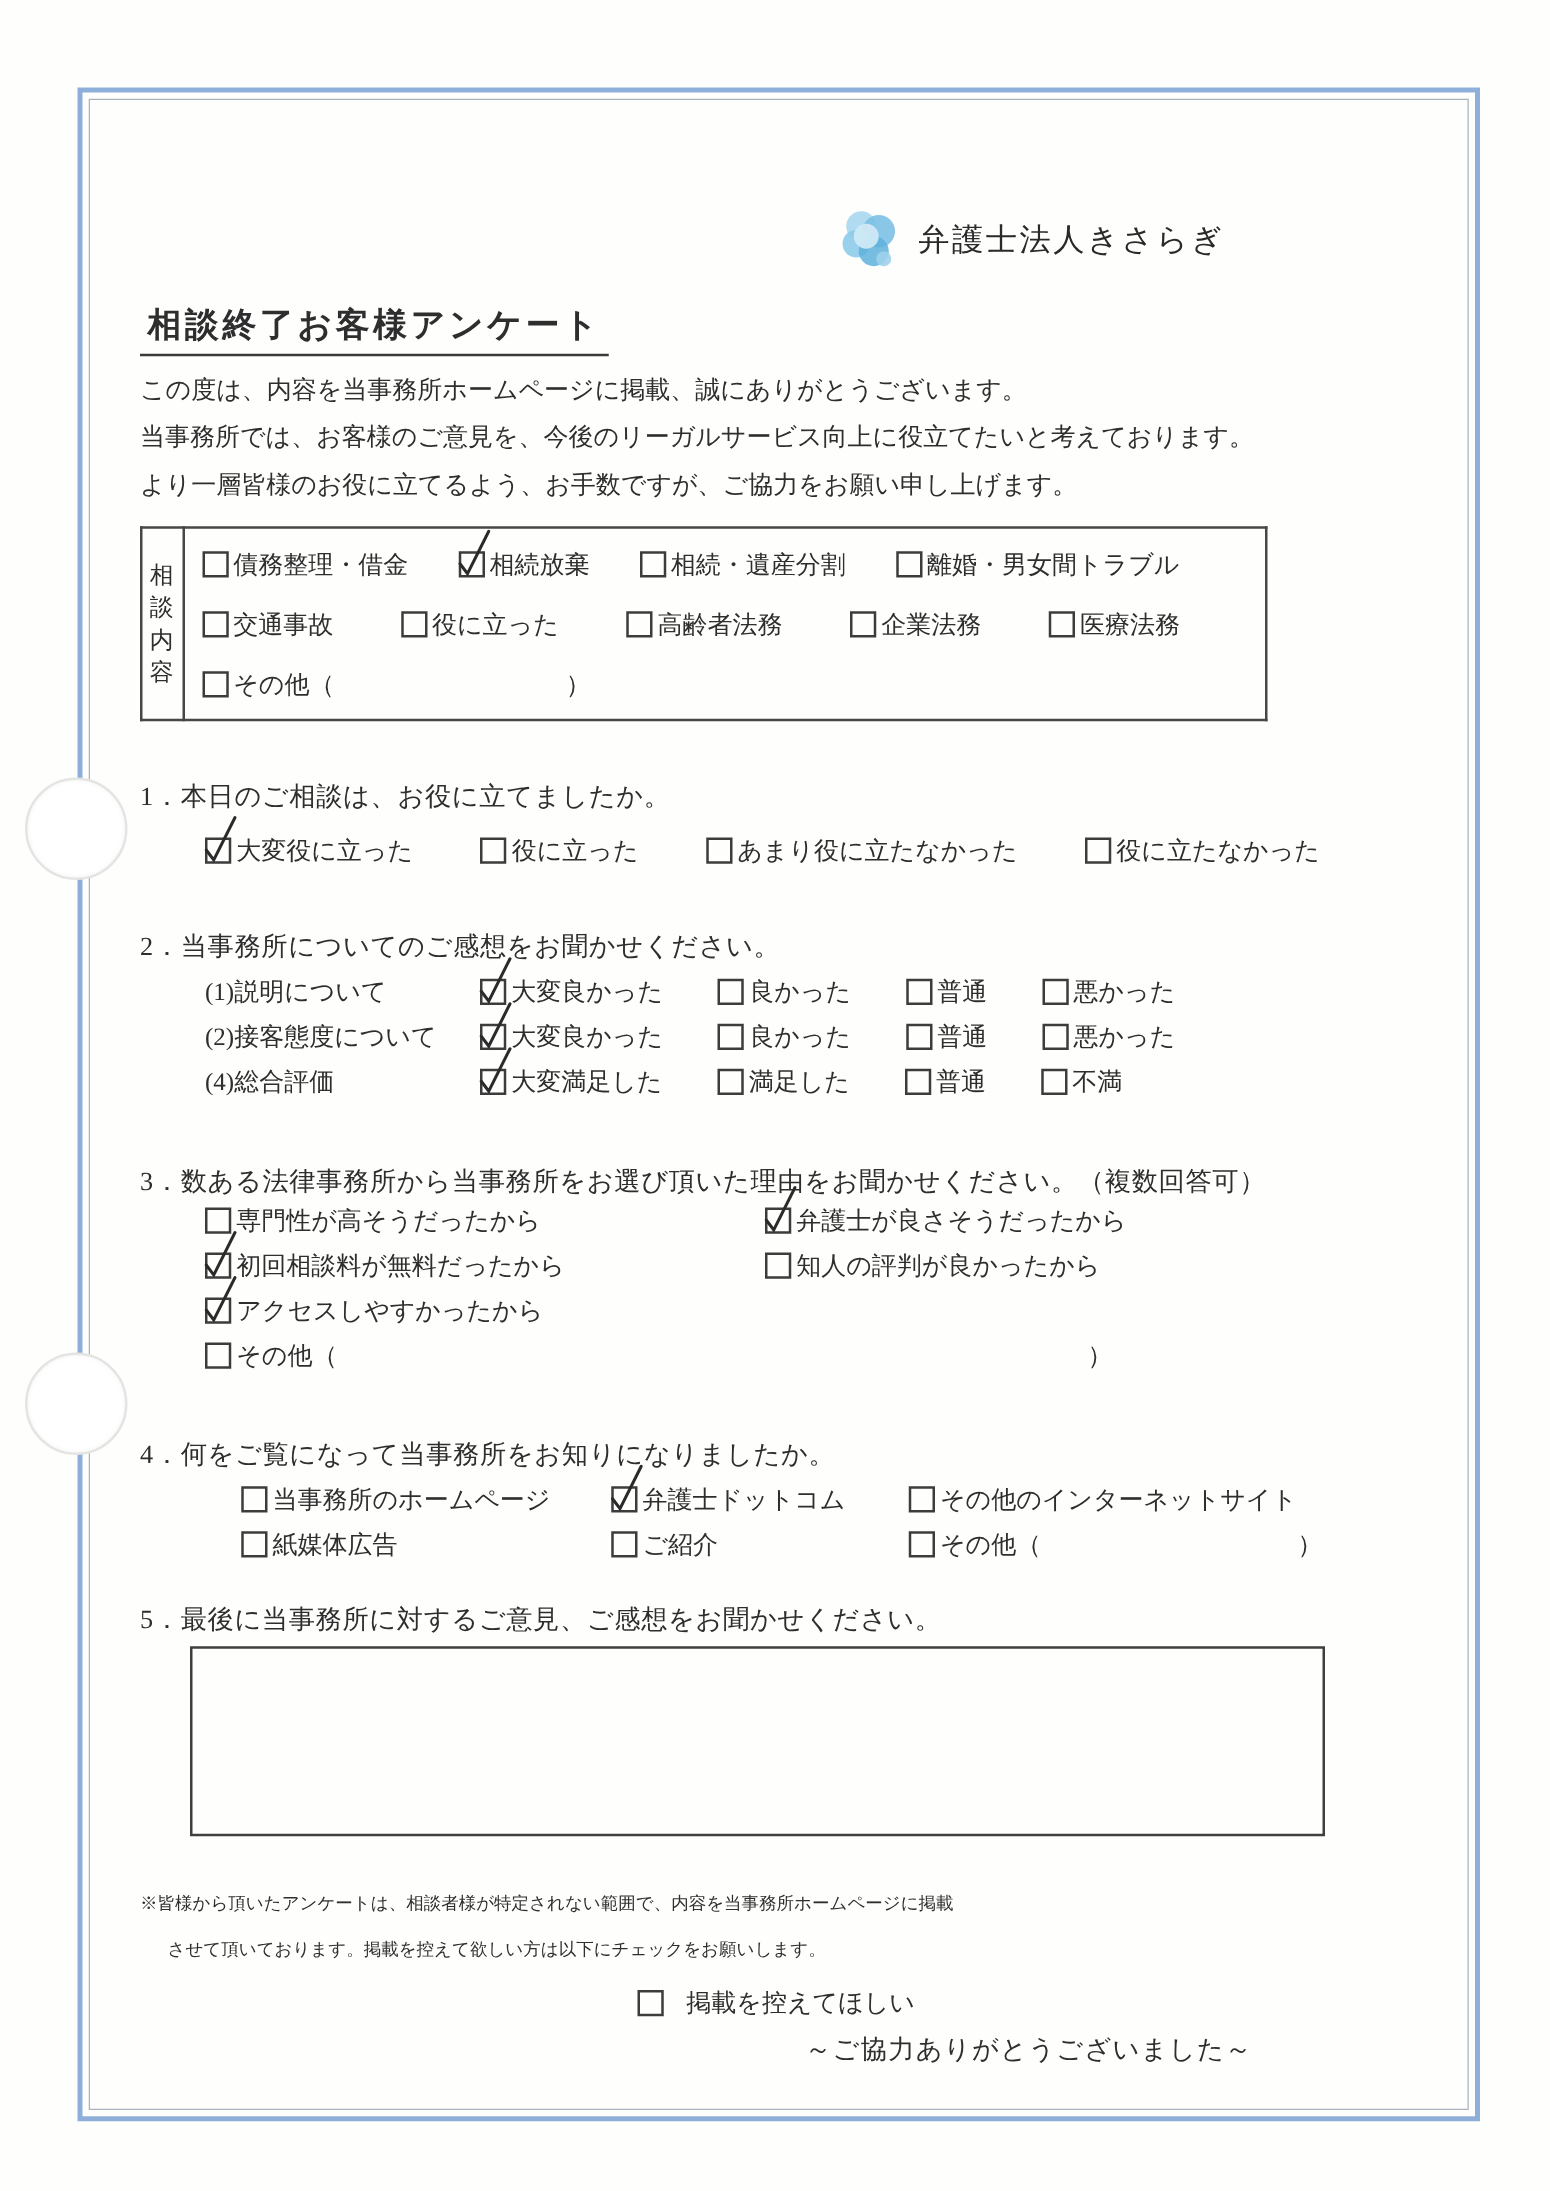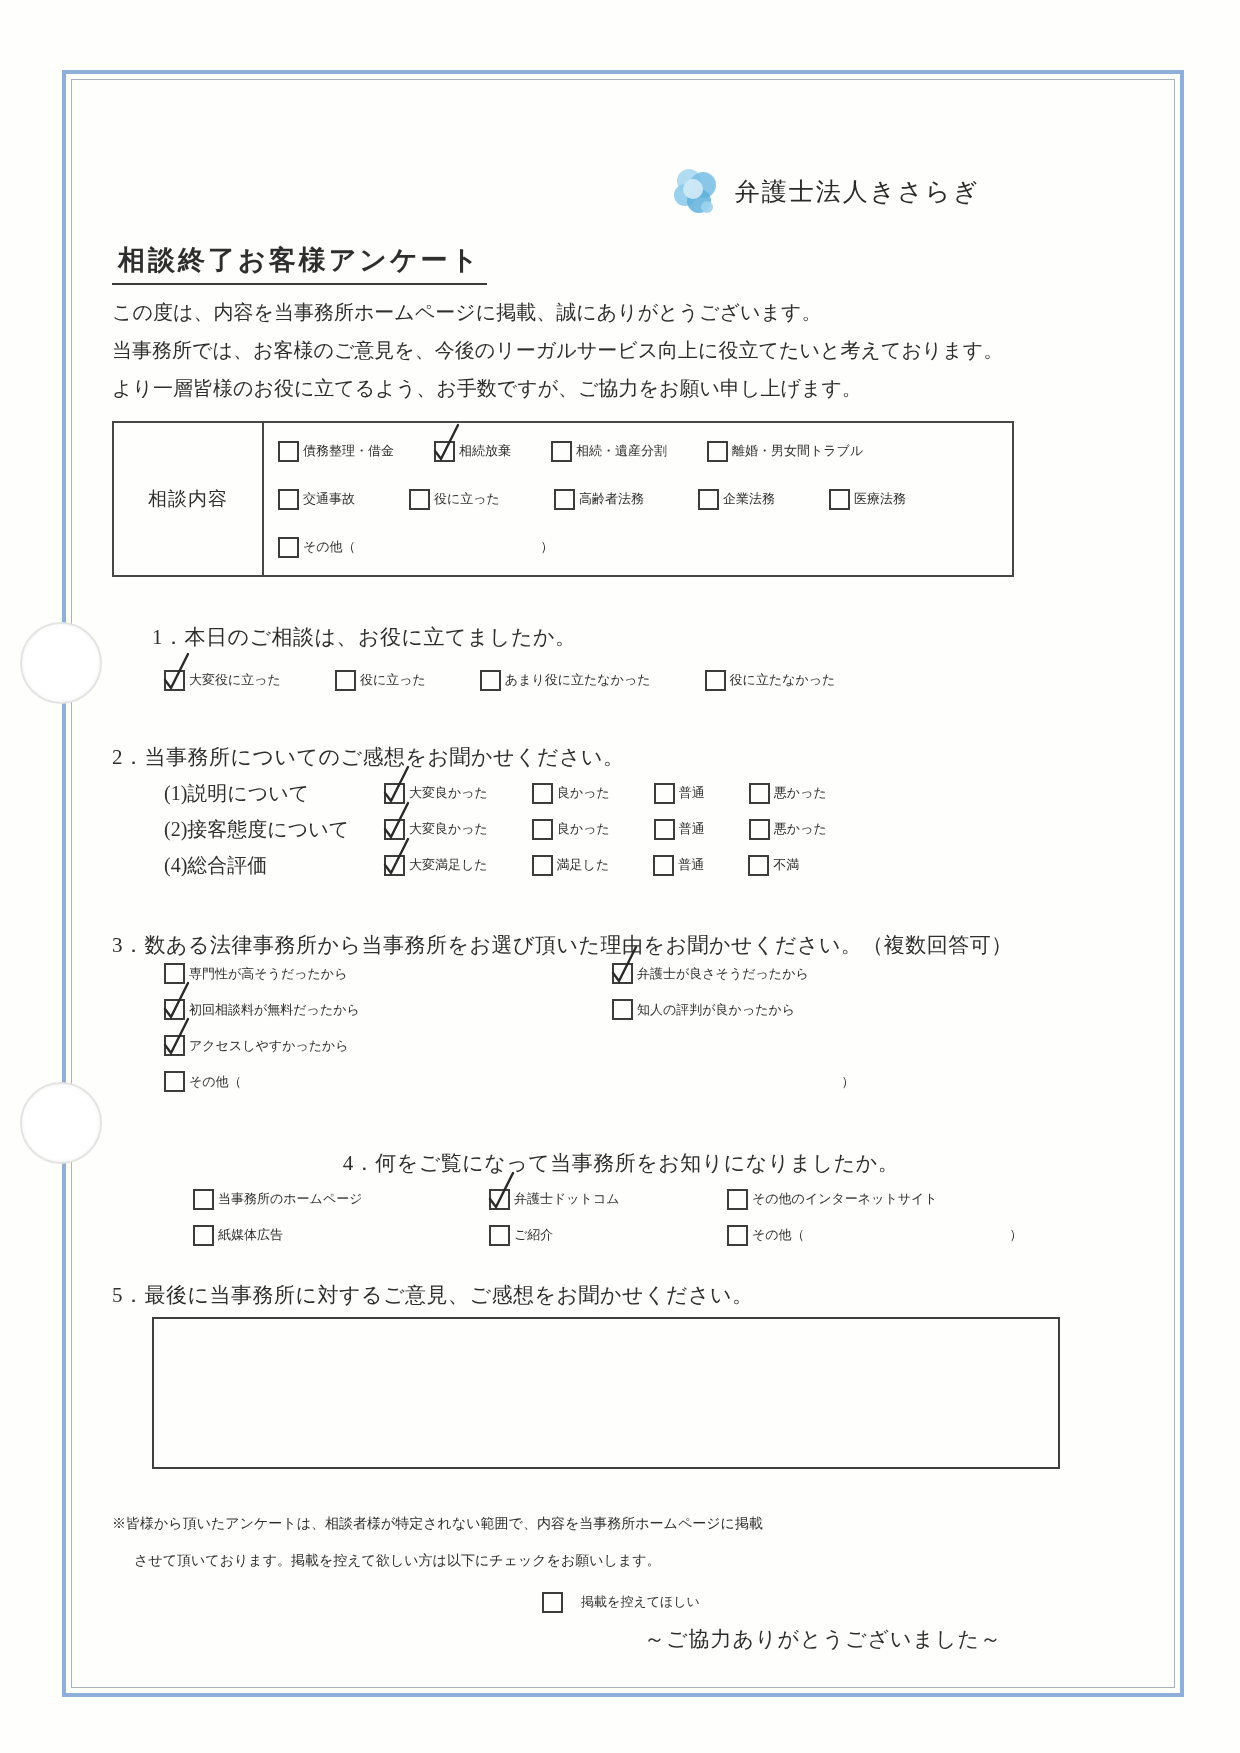--- a/index.html
+++ b/index.html
@@ -31,21 +31,21 @@
   td.topic-opts{padding:4px 14px;}
   .opt-row{display:flex;align-items:center;min-height:48px;font-size:20px;}
 
   .q{font-size:21px;letter-spacing:0.5px;}
   .q-indent{padding-left:52px;}
   .opt{display:inline-flex;align-items:center;white-space:nowrap;}
   .cb{position:relative;display:inline-block;width:17px;height:17px;border:2px solid #3c3c3c;
       margin-right:4px;flex:0 0 auto;background:transparent;}
   .tick{position:absolute;left:-7px;bottom:-5px;width:34px;height:44px;overflow:visible;}
   .tick path{stroke:#2a2a2a;stroke-width:2.4;fill:none;stroke-linecap:round;}
-  .lbl{font-size:13px;}
+  .lbl{font-size:20px;}
   .spacer{display:inline-block;height:1px;}
 
   .g-t1 .opt{margin-right:40px;}
   .g-t2 .opt{margin-right:54px;}
   .q1-opts{display:flex;align-items:center;margin-top:10px;min-height:38px;}
   .g-q1 .opt{margin-right:54px;}
 
   .q2-row{display:flex;align-items:center;min-height:36px;}
   .q2-label{flex:0 0 220px;font-size:20px;}
   .g-q2 .opt{margin-right:44px;}
@@ -59,22 +59,22 @@
 
   .comment-box{width:908px;height:152px;border:2px solid #3f3f3f;margin:8px 0 0 40px;
                font-size:20px;padding:6px;box-sizing:border-box;}
 
   .note{margin-top:36px;font-size:14px;line-height:37px;}
   .note .l2{padding-left:22px;}
   .optout-row{display:flex;justify-content:center;align-items:center;margin-top:6px;min-height:34px;}
   .g-optout .cb{margin-right:18px;}
   .closing{text-align:right;padding-right:128px;margin-top:6px;font-size:21px;letter-spacing:1px;}
 
-  .mt46{margin-top:46px;margin-left:40px;} .mt44{margin-top:44px;} .mt48{margin-top:48px;}
-  .mt42{margin-top:42px;text-align:center;} .mt28{margin-top:28px;} .mt4{margin-top:4px;}
+  .mt46{margin-top:46px;} .mt44{margin-top:44px;} .mt48{margin-top:48px;}
+  .mt42{margin-top:42px;} .mt28{margin-top:28px;} .mt4{margin-top:4px;}
 </style>
 </head>
 <body>
 
 <div class="sheet">
   <div class="frame">
     <div class="frame-inner"></div>
     <div class="hole hole1"></div>
     <div class="hole hole2"></div>
 

